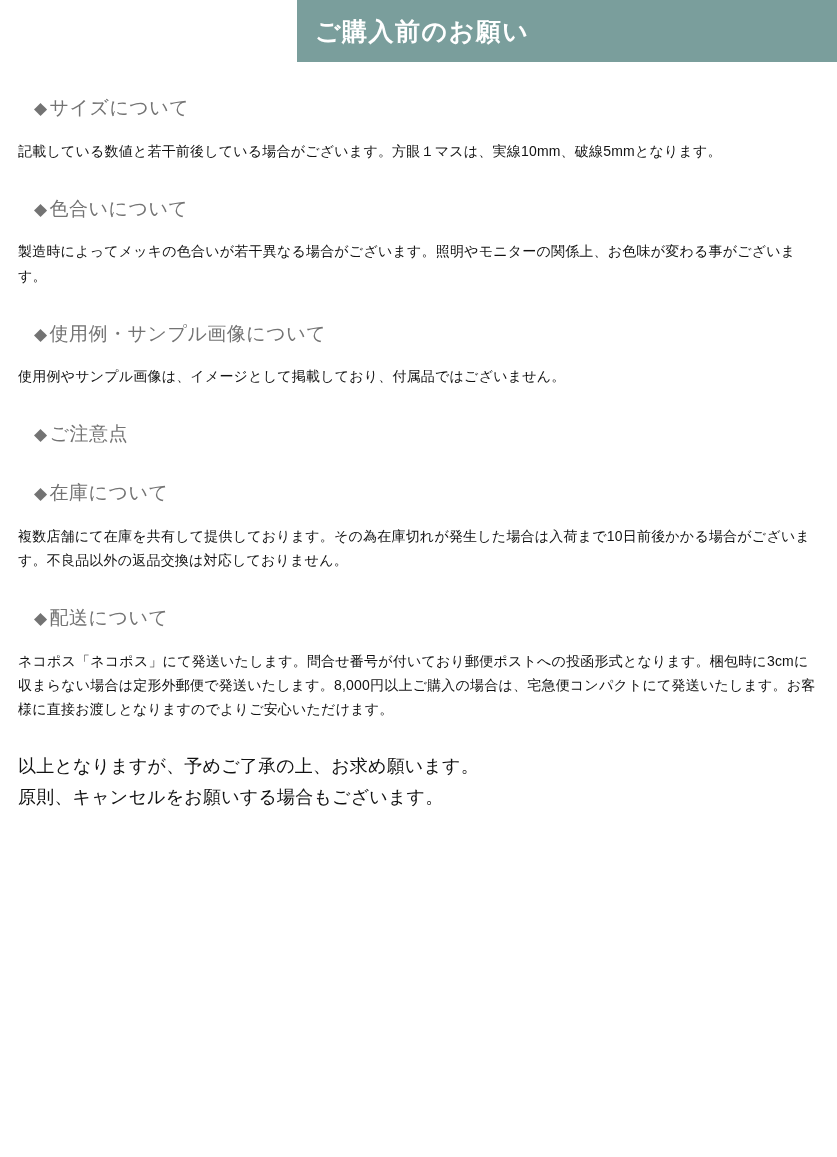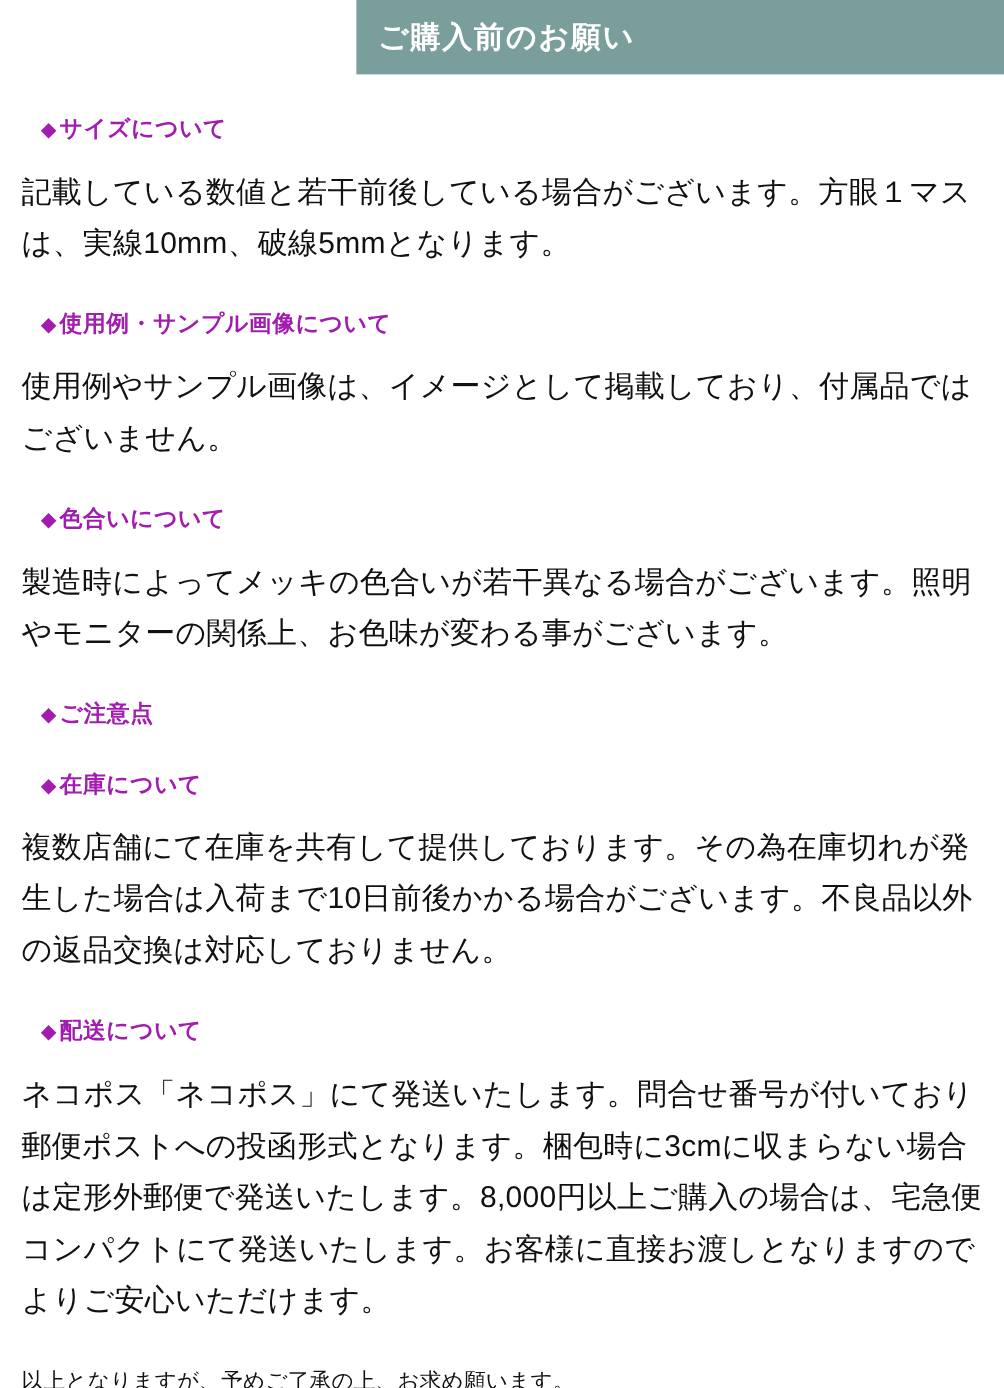--- a/index.html
+++ b/index.html
@@ -53,32 +53,32 @@
   
   .content {
     padding: 0 18px 0 18px;
     box-sizing: border-box;
   }
   .section {
     margin: 0;
   }
   .sec-heading {
     font-size: 19px;
-    font-weight: bold;
-    color: #a21caf;
+    font-weight: normal;
+    color: #737373;
     letter-spacing: 0.5px;
     margin: 34px 0 0 16px;
     line-height: 1.3;
   }
   .sec-heading .diamond {
     font-size: 17px;
     margin-right: 2px;
   }
   .sec-body {
-    font-size: 25px;
+    font-size: 14px;
     line-height: 1.72;
     color: #111111;
     margin: 18px 0 0 0;
     letter-spacing: 0.2px;
   }
   .sec-body p {
     margin: 0;
   }
   .closing {
     margin-top: 30px;
@@ -109,33 +109,33 @@
       <div class="sec-heading">
         <span class="diamond">◆</span><span>サイズについて</span>
       </div>
       <div class="sec-body">
         <p>記載している数値と若干前後している場合がございます。方眼１マスは、実線10mm、破線5mmとなります。</p>
       </div>
     </div>
 
     <div class="section">
       <div class="sec-heading">
-        <span class="diamond">◆</span><span>使用例・サンプル画像について</span>
+        <span class="diamond">◆</span><span>色合いについて</span>
       </div>
       <div class="sec-body">
-        <p>使用例やサンプル画像は、イメージとして掲載しており、付属品ではございません。</p>
+        <p>製造時によってメッキの色合いが若干異なる場合がございます。照明やモニターの関係上、お色味が変わる事がございます。</p>
       </div>
     </div>
 
     <div class="section">
       <div class="sec-heading">
-        <span class="diamond">◆</span><span>色合いについて</span>
+        <span class="diamond">◆</span><span>使用例・サンプル画像について</span>
       </div>
       <div class="sec-body">
-        <p>製造時によってメッキの色合いが若干異なる場合がございます。照明やモニターの関係上、お色味が変わる事がございます。</p>
+        <p>使用例やサンプル画像は、イメージとして掲載しており、付属品ではございません。</p>
       </div>
     </div>
 
     <div class="section">
       <div class="sec-heading">
         <span class="diamond">◆</span><span>ご注意点</span>
       </div>
     </div>
 
     <div class="section">

